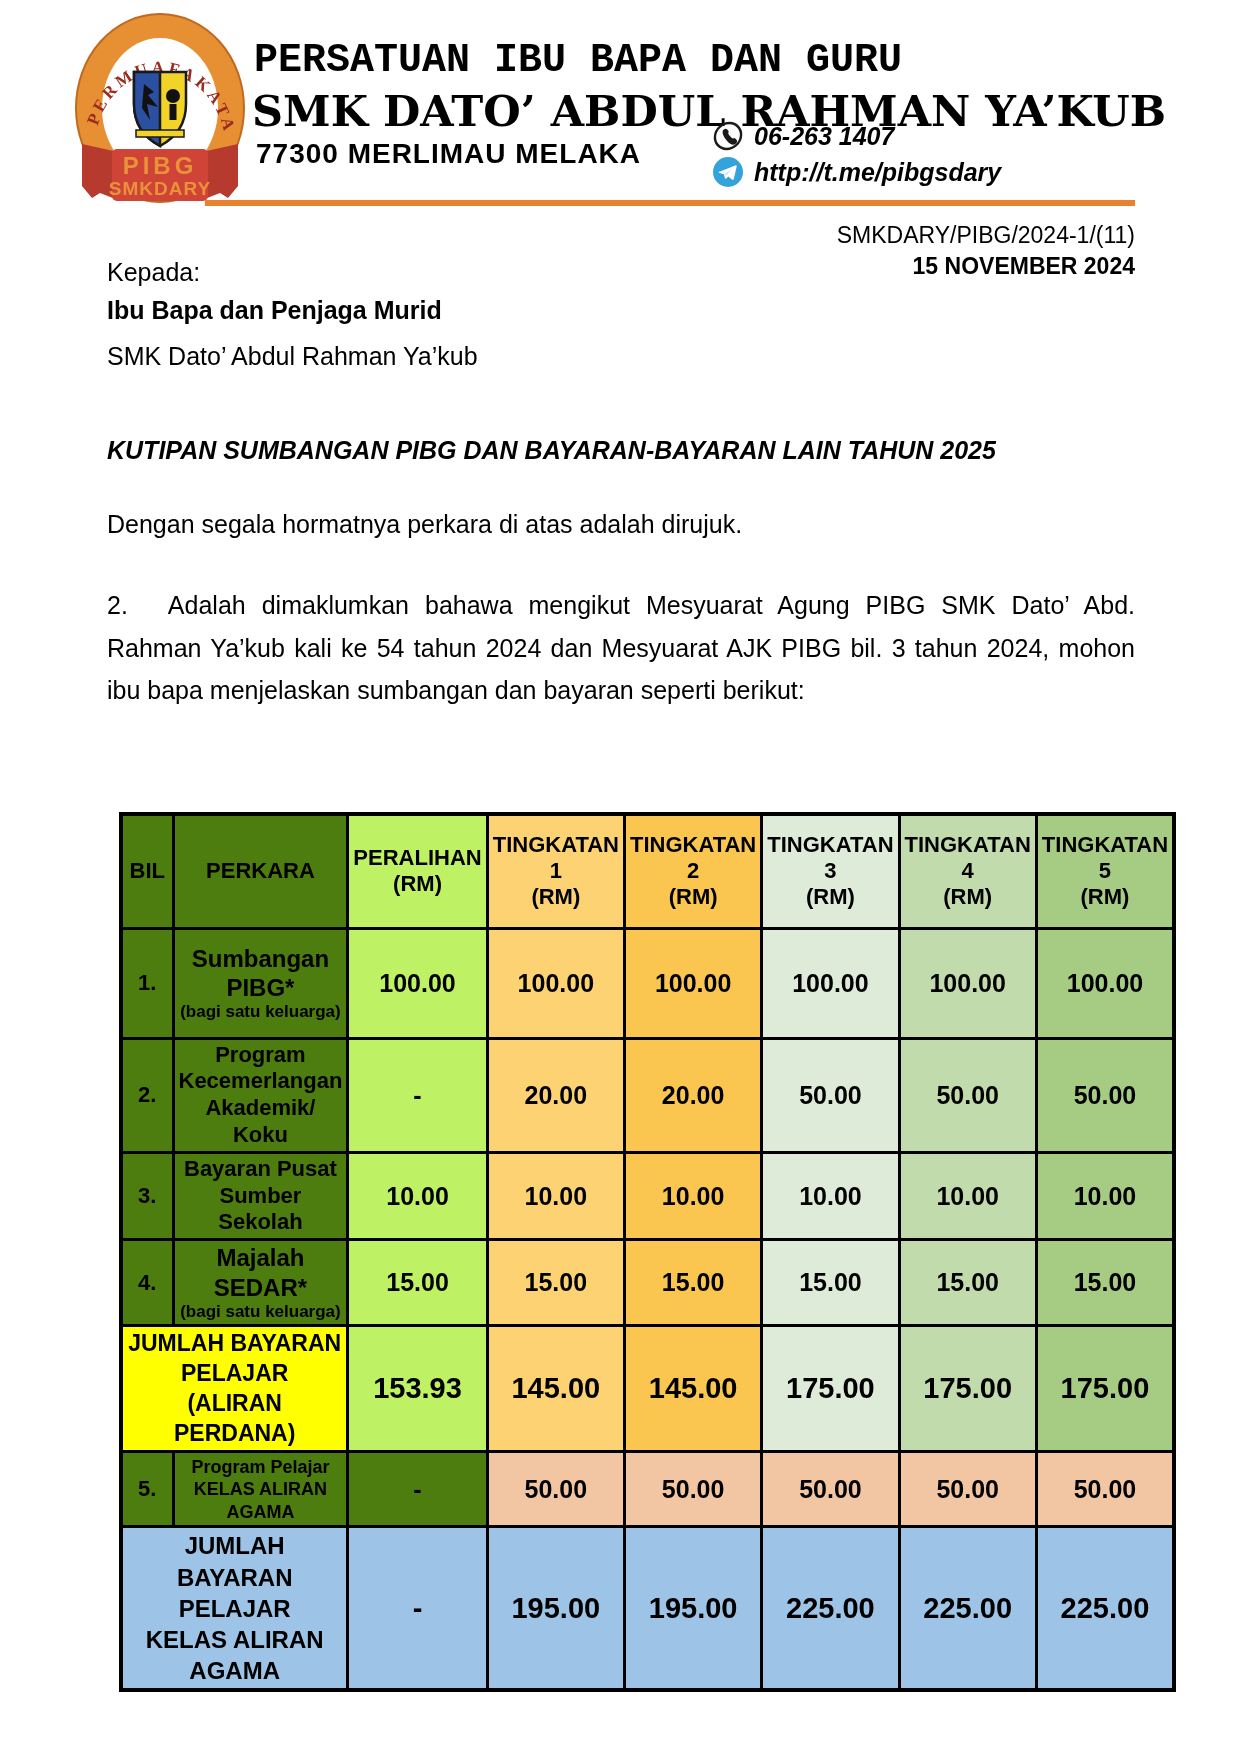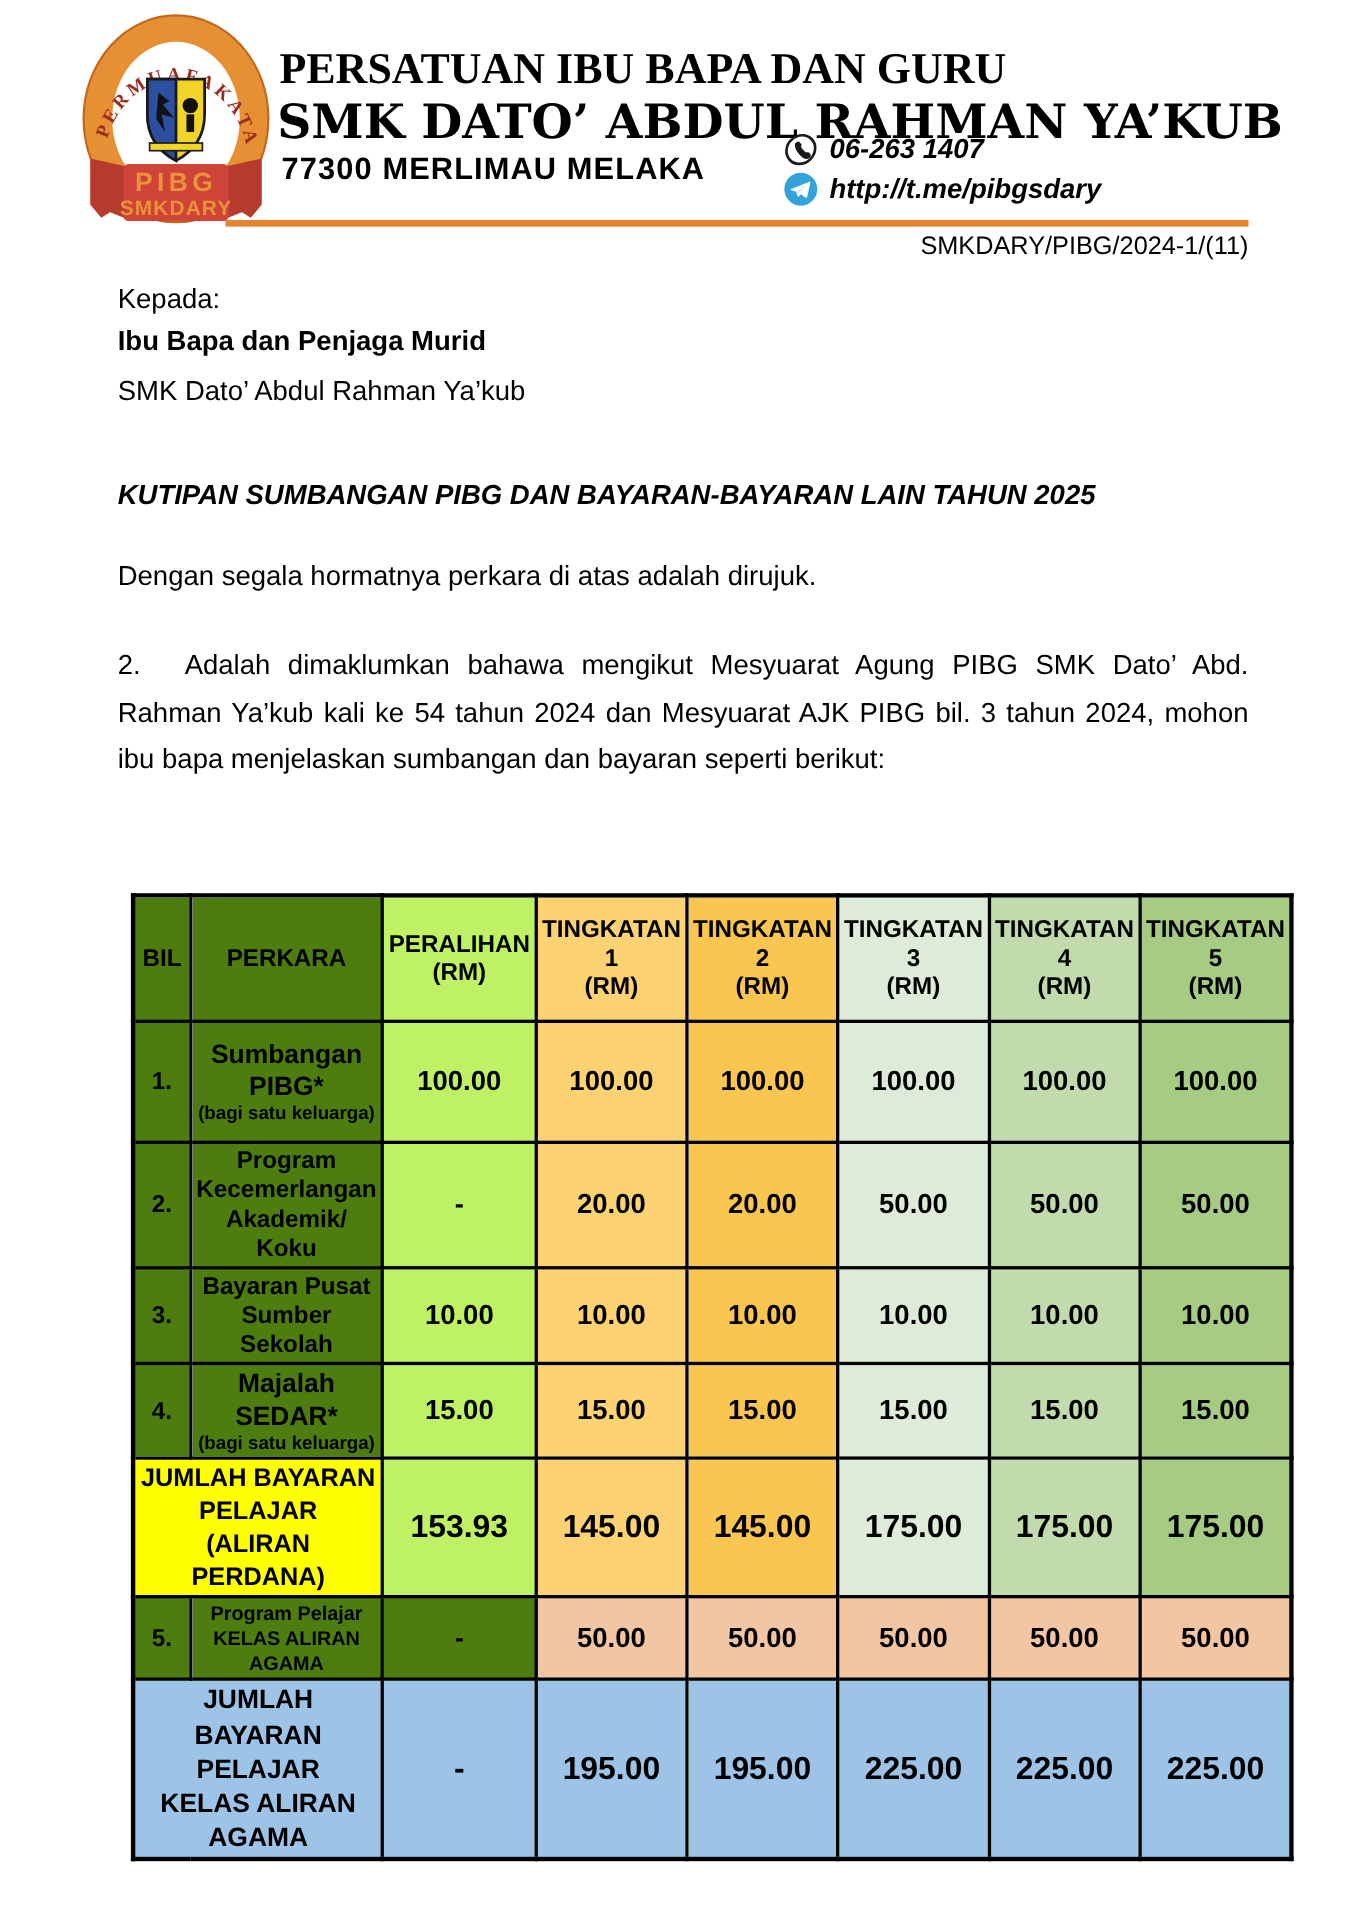--- a/index.html
+++ b/index.html
@@ -1,30 +1,30 @@
 <!DOCTYPE html>
 <html><head>
 <meta charset="utf-8">
 <style>
   html,body{margin:0;padding:0;background:#fff;}
   .page{position:relative;width:1241px;height:1755px;background:#ffffff;overflow:hidden;
         font-family:"Liberation Sans",sans-serif;color:#000;}
   
   .logo{position:absolute;left:74px;top:12px;}
-  .title1{position:absolute;left:254px;top:38px;font-family:Liberation Serif, serif;
+  .title1{position:absolute;left:254px;top:38px;font-family:Liberation Mono, monospace;
           font-weight:bold;font-size:40px;letter-spacing:0px;white-space:nowrap;}
   .title2{position:absolute;left:252px;top:86px;font-family:"DejaVu Serif",serif;
           font-weight:bold;font-size:43px;letter-spacing:0px;white-space:nowrap;}
   .address{position:absolute;left:256px;top:138px;font-size:28px;font-weight:bold;letter-spacing:1px;}
   .contacts{position:absolute;left:712px;top:120px;}
   .contact-row{display:flex;align-items:center;margin-bottom:4px;}
   .contact-row .txt{font-size:25px;font-weight:bold;font-style:italic;margin-left:10px;}
   .divider{position:absolute;left:205px;top:200px;width:930px;height:6px;background:#E8822F;}
   
-  .refblock{position:absolute;right:106px;top:208px;text-align:right;font-size:23px;line-height:1.35;}
+  .refblock{position:absolute;right:106px;top:220px;text-align:right;font-size:23px;line-height:1.35;}
   .refblock .date{font-weight:bold;}
   
   .bodytxt{position:absolute;left:107px;width:1028px;font-size:25px;}
   .b-kepada{top:258px;}
   .b-recip1{top:296px;font-weight:bold;}
   .b-recip2{top:342px;}
   .b-tuan{top:398px;font-weight:bold;}
   .b-subject{top:436px;font-weight:bold;font-style:italic;}
   .b-para1{top:510px;}
   .b-para2{top:584px;text-align:justify;line-height:1.7;}
@@ -106,20 +106,21 @@
         <path d="M12.2,18.6 l8.6,-6.6 -6.8,7.4 z" fill="#C8E4F5"></path>
       </svg>
       <span class="txt">http://t.me/pibgsdary</span>
     </div>
   </div>
 
   <div class="divider"></div>
 
   <div class="refblock">
     <div>SMKDARY/PIBG/2024-1/(11)</div>
+    <div class="date">15 NOVEMBER 2024</div>
   </div>
 
   <div class="bodytxt b-kepada">Kepada:</div>
   <div class="bodytxt b-recip1">Ibu Bapa dan Penjaga Murid</div>
   <div class="bodytxt b-recip2">SMK Dato’ Abdul Rahman Ya’kub</div>
   <div class="bodytxt b-subject">KUTIPAN SUMBANGAN PIBG DAN BAYARAN-BAYARAN LAIN TAHUN 2025</div>
   <div class="bodytxt b-para1">Dengan segala hormatnya perkara di atas adalah dirujuk.</div>
   <div class="bodytxt b-para2"><span class="para-num">2.</span><span>Adalah dimaklumkan bahawa mengikut Mesyuarat Agung PIBG SMK Dato’ Abd. Rahman Ya’kub kali ke 54 tahun 2024 dan Mesyuarat AJK PIBG bil. 3 tahun 2024, mohon ibu bapa menjelaskan sumbangan dan bayaran seperti berikut:</span></div>
 
   <table class="feetable">

